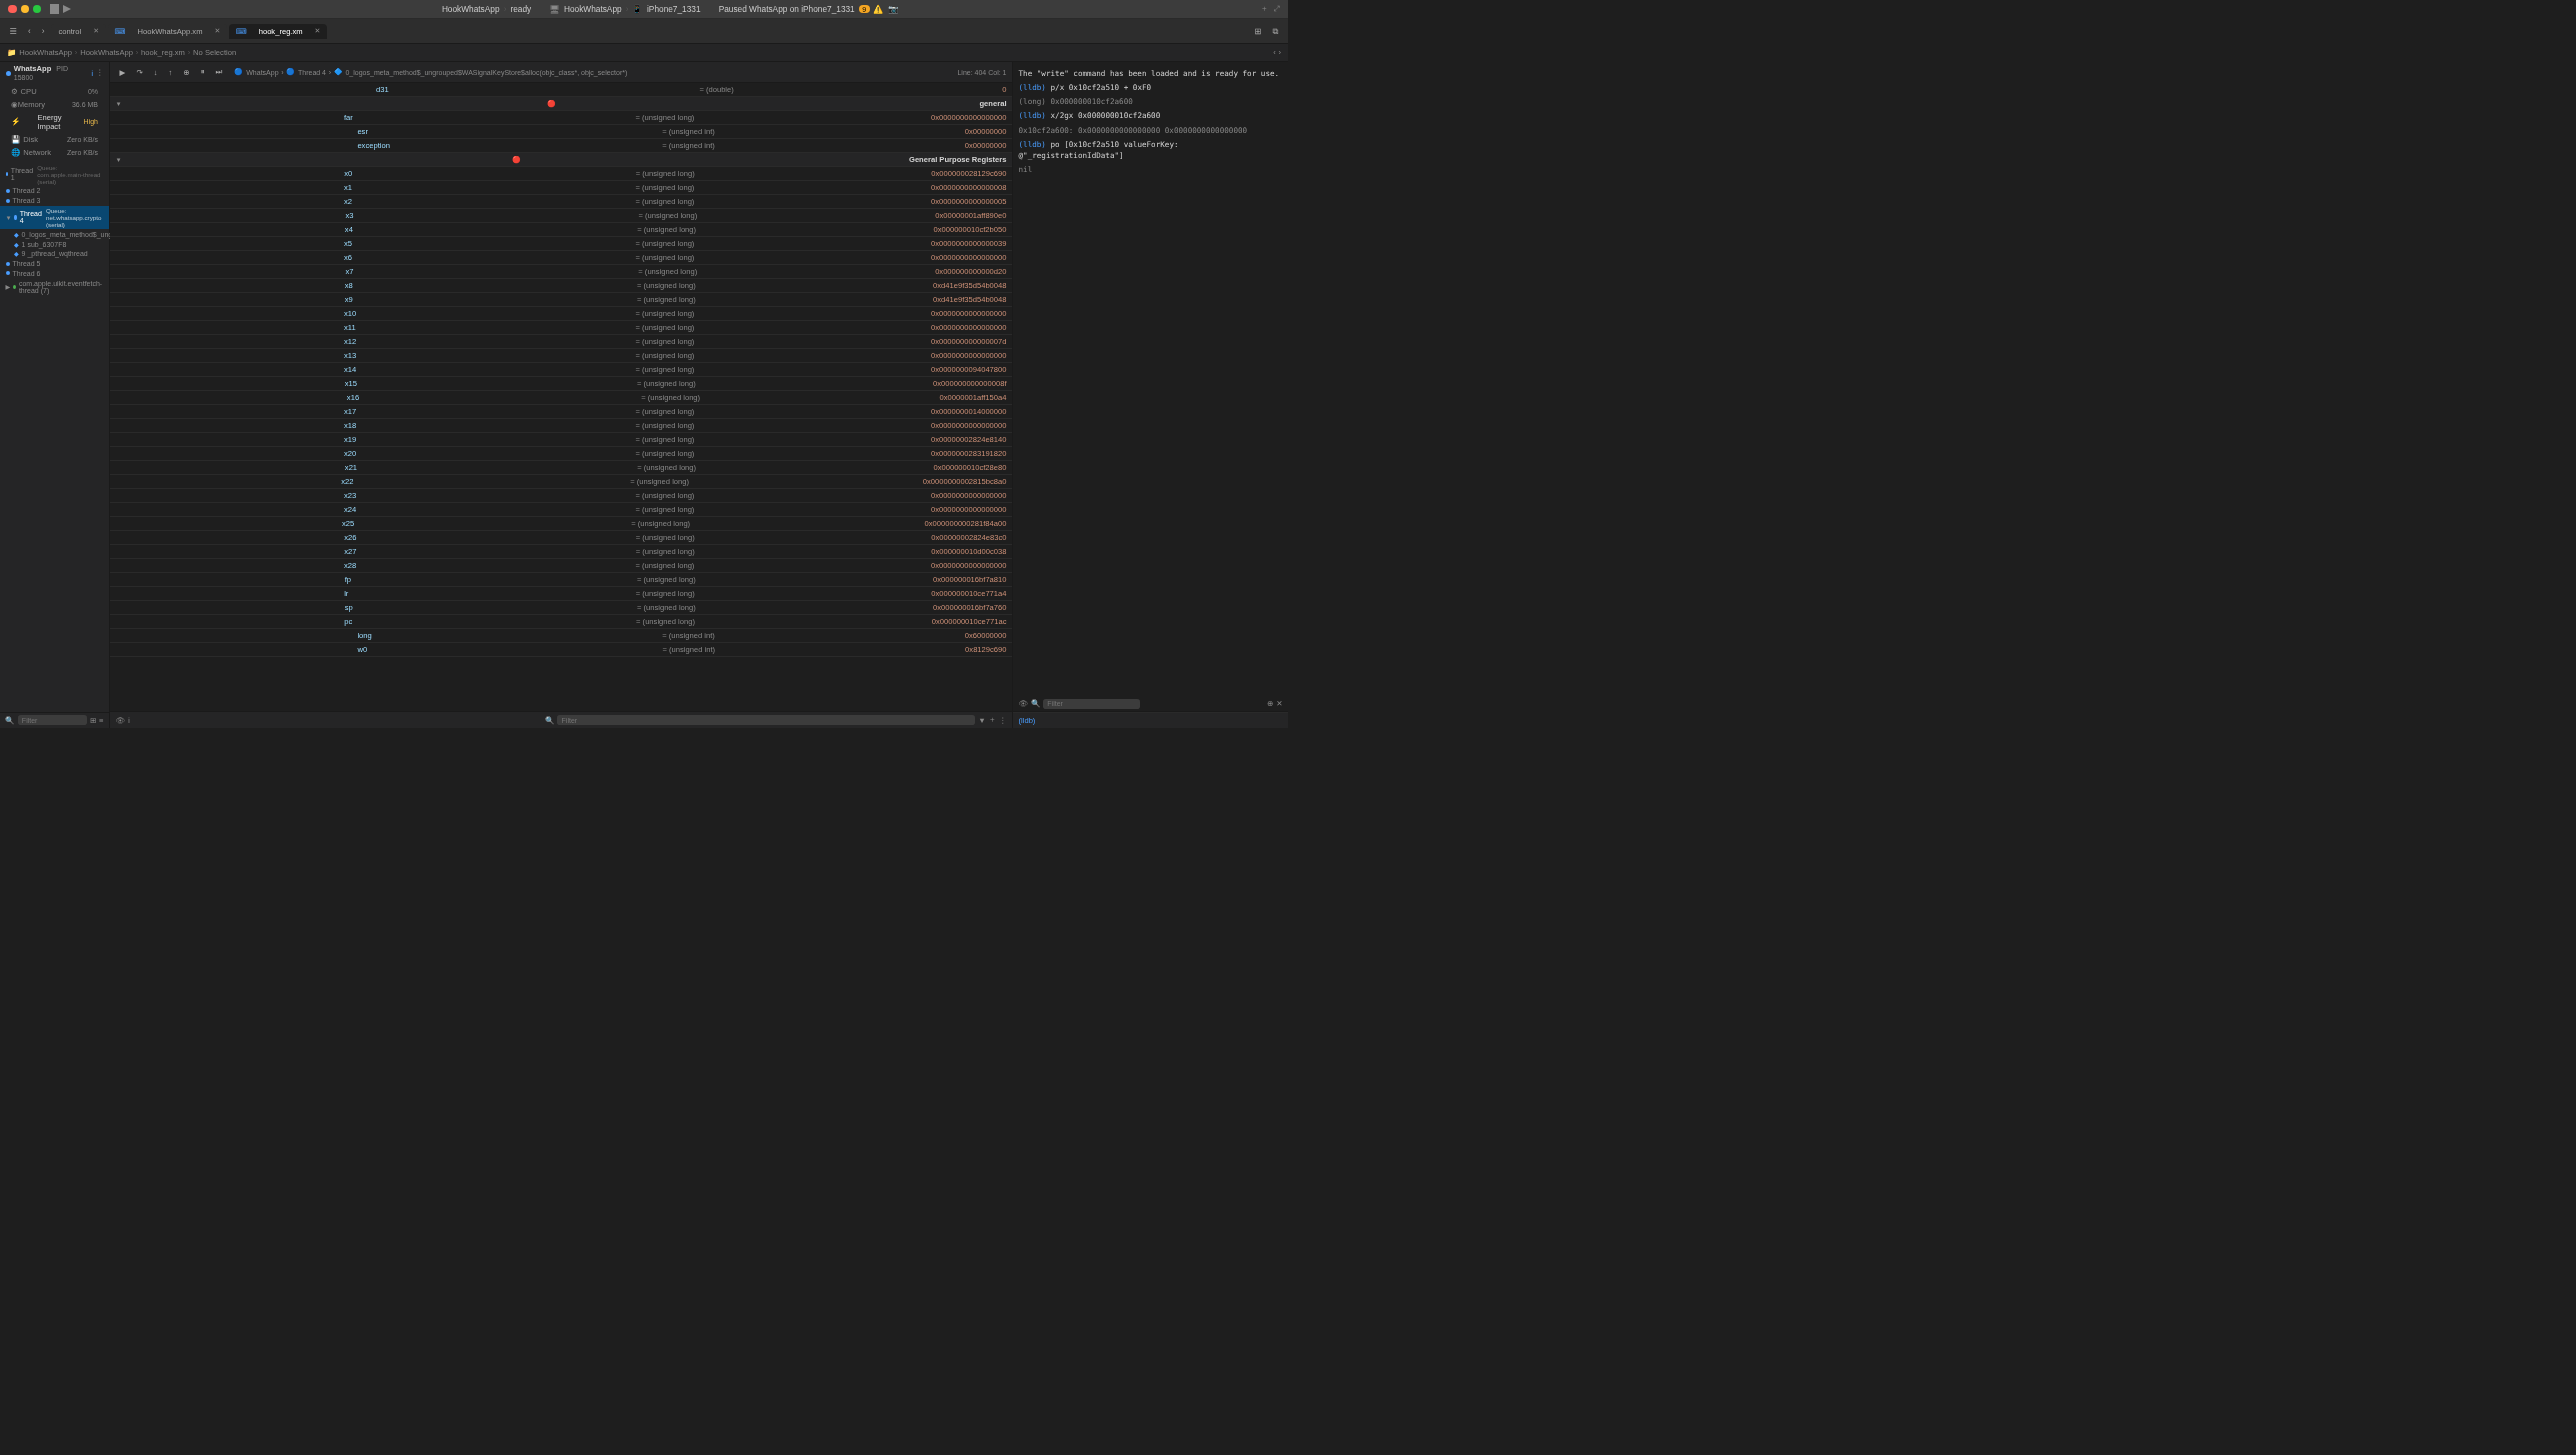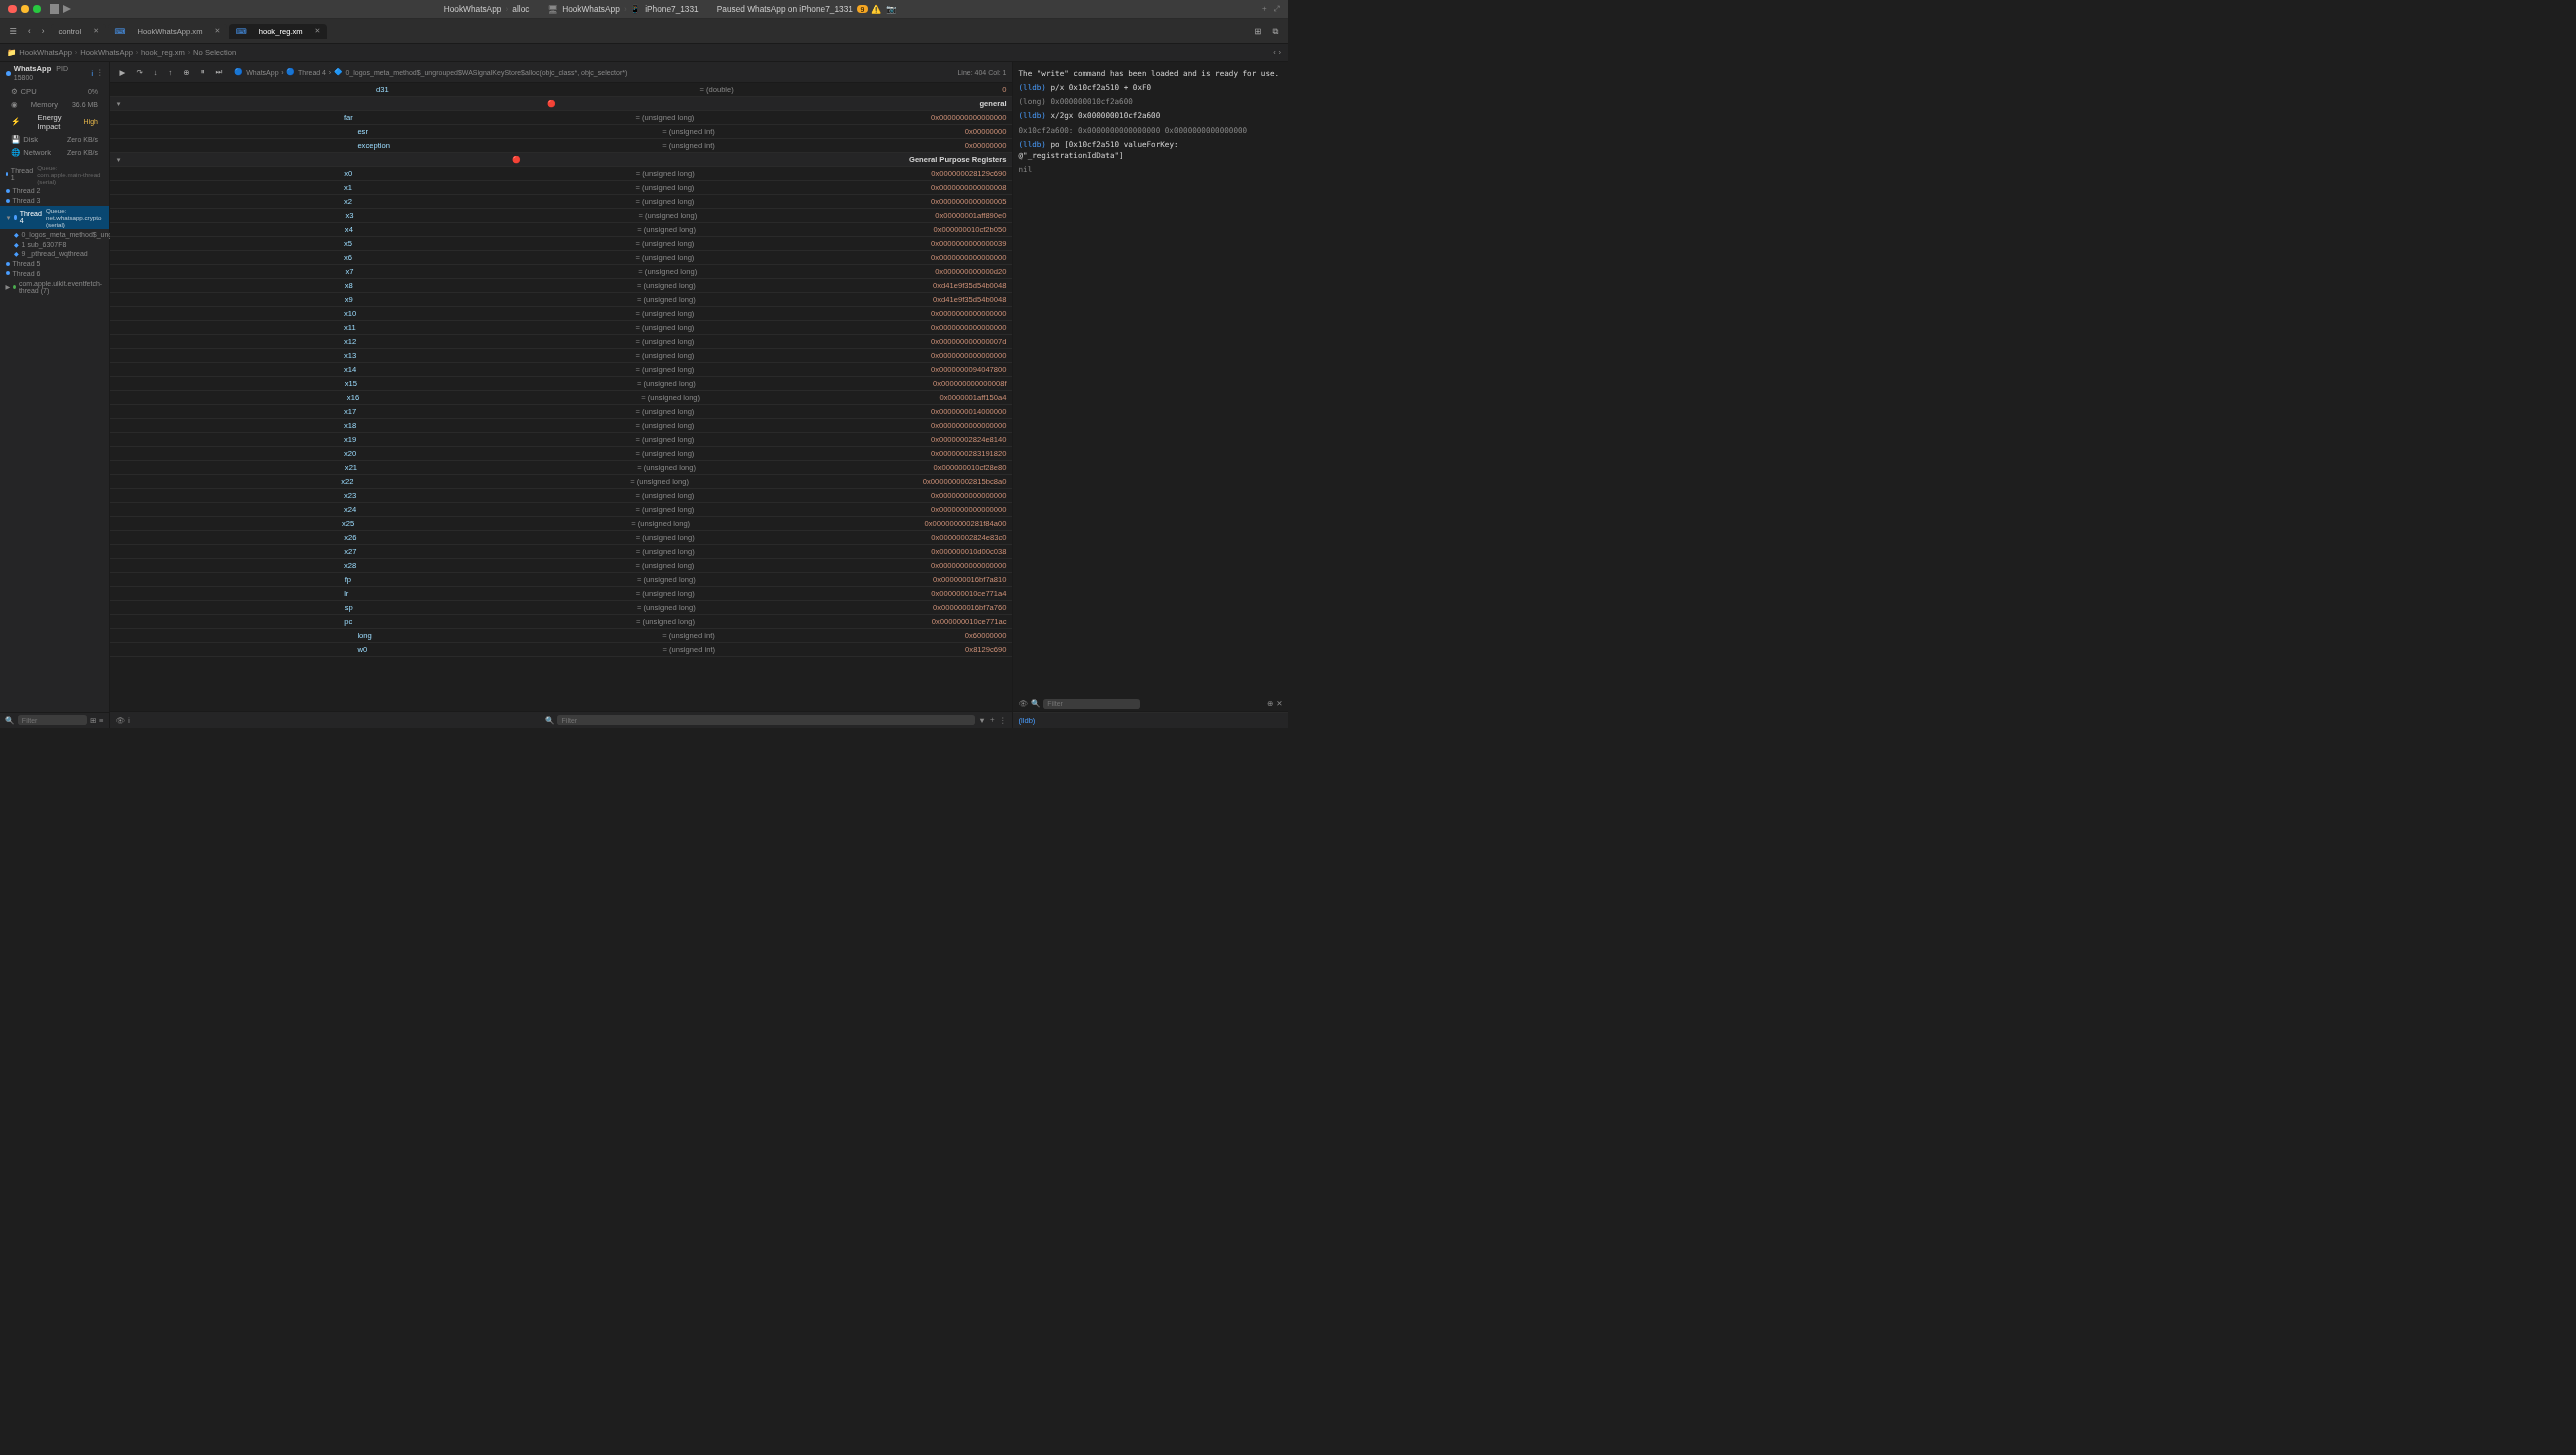--- a/index.html
+++ b/index.html
@@ -367,21 +367,21 @@
     <div class="traffic-light tl-yellow"></div>
     <div class="traffic-light tl-green"></div>
   </div>
   <div style="display:flex;align-items:center;gap:4.1px;margin-right:8.3px;">
     <div class="stop-btn"></div>
     <div class="play-btn"></div>
   </div>
   <div class="title-bar-center">
     <span>HookWhatsApp</span>
     <span style="color:#555;">›</span>
-    <span>alloc</span>
+    <span>ready</span>
     <span style="margin-left:14px;color:#888;">🖥</span>
     <span>HookWhatsApp</span>
     <span style="color:#555;">›</span>
     <span>📱</span>
     <span>iPhone7_1331</span>
     <span style="margin-left:14px;">Paused WhatsApp on iPhone7_1331</span>
     <span class="warning-badge">9</span>
     <span>⚠️</span>
     <span>📷</span>
   </div>
@@ -445,21 +445,21 @@
       </div>
     </div>
 
     <div class="metric-item">
       <span>⚙</span>
       <span style="margin-left:2.8px;">CPU</span>
       <span class="metric-value" style="margin-left:auto;">0%</span>
     </div>
     <div class="metric-item">
       <span>◉</span>
-      <span style="margin-left:13px;">Memory</span>
+      <span style="margin-left:0;">Memory</span>
       <span class="metric-value" style="margin-left:auto;">36.6 MB</span>
     </div>
     <div class="metric-item energy-high">
       <span>⚡</span>
       <span style="margin-left:17px;">Energy Impact</span>
       <span class="metric-value high" style="margin-left:auto;">High</span>
     </div>
     <div class="metric-item">
       <span>💾</span>
       <span style="margin-left:2.8px;">Disk</span>

